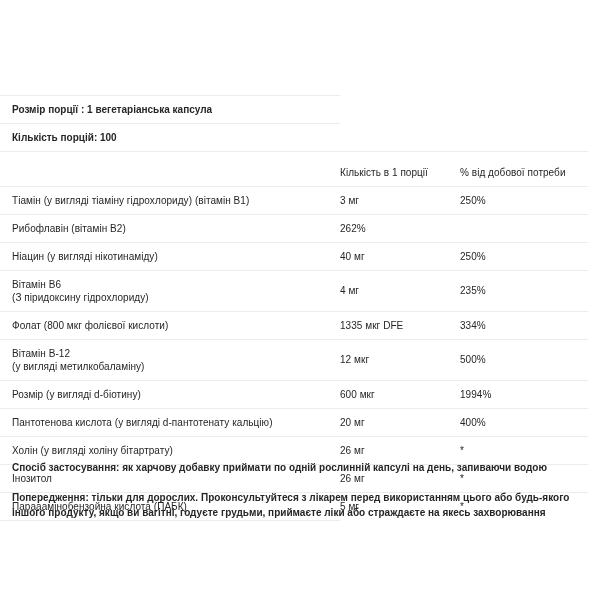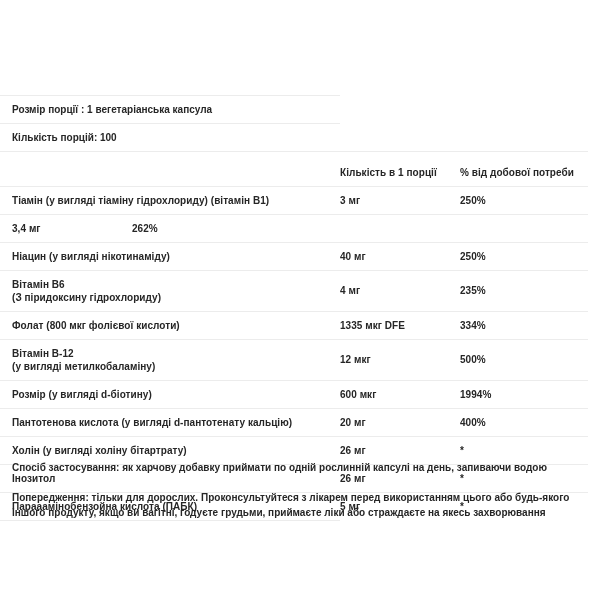--- a/index.html
+++ b/index.html
@@ -31,21 +31,21 @@
     width: 600px;
   }
 
   .srow {
     display: flex;
     align-items: flex-start;
     box-sizing: border-box;
     padding: 7px 0 7px 12px;
     font-size: 10px;
     line-height: 13px;
-    font-weight: bold;
+    font-weight: normal;
     letter-spacing: 0.05px;
     color: #262626;
   }
 
   
   .div-wide {
     border-top: 1px solid #ececec;
     margin-right: 12px;
   }
   
@@ -138,21 +138,21 @@
       <div class="cell-dv">% від добової потреби</div>
     </div>
 
     <div class="srow div-wide">
       <div class="cell-name">Тіамін (у вигляді тіаміну гідрохлориду) (вітамін B1)</div>
       <div class="cell-amount">3 мг</div>
       <div class="cell-dv">250%</div>
     </div>
 
     <div class="srow div-wide">
-      <div class="cell-amount">3,4 мг</div>
+      <div class="cell-name">Рибофлавін (вітамін B2)</div>
       <div class="cell-dv">262%</div>
     </div>
 
     <div class="srow div-wide">
       <div class="cell-name">Ніацин (у вигляді нікотинаміду)</div>
       <div class="cell-amount">40 мг</div>
       <div class="cell-dv">250%</div>
     </div>
 
     <div class="srow div-wide row-2line">

